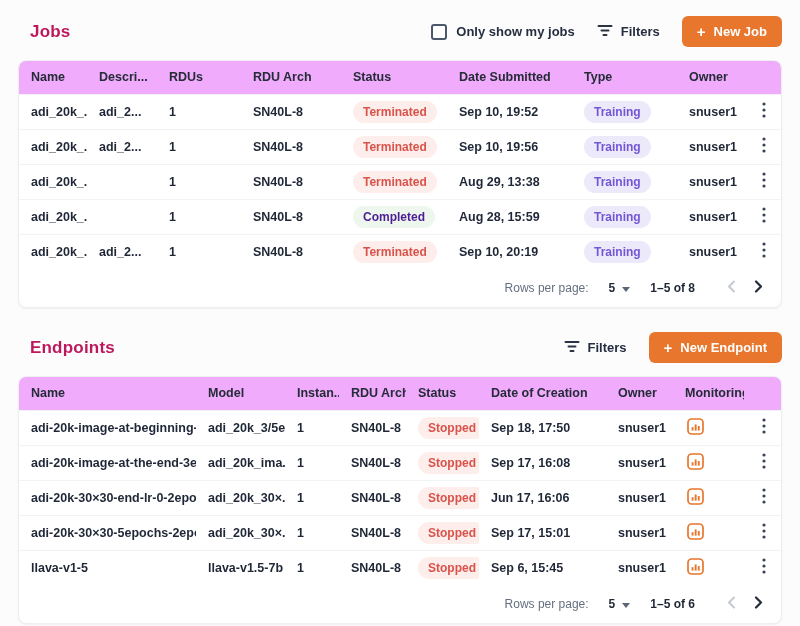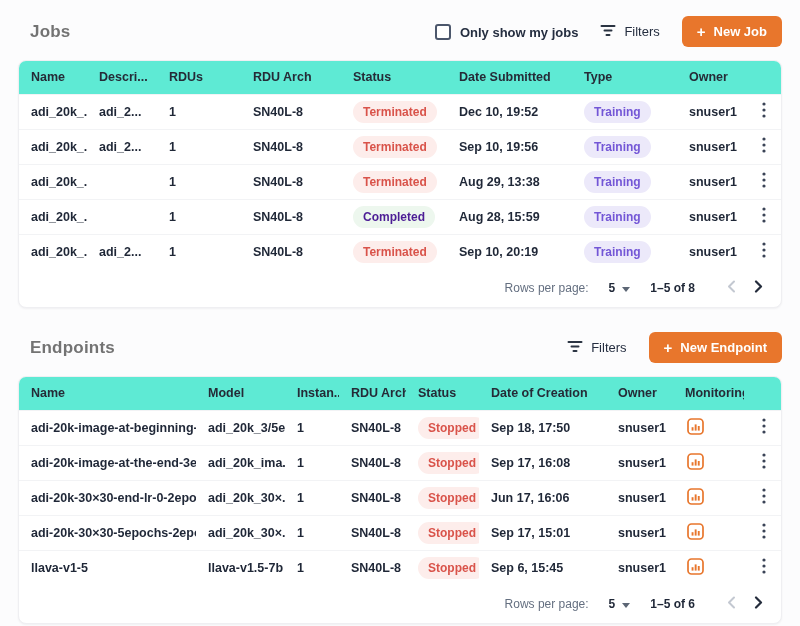--- a/index.html
+++ b/index.html
@@ -12,54 +12,54 @@
     overflow: hidden;
   }
   .page { padding: 0 18px; }
 
   
   .section-head {
     display: flex; align-items: center; justify-content: space-between;
     padding: 16px 0 13px 12px;
   }
   .section-head.second { padding-top: 24px; }
-  .section-title { font-size: 17px; font-weight: bold; color: #737373; letter-spacing: .2px; }
+  .section-title { font-size: 17px; font-weight: bold; color: #be185d; letter-spacing: .2px; }
   .controls { display: flex; align-items: center; gap: 22px; }
 
-  .checkbox-wrap { display: flex; align-items: flex-end; gap: 9px; cursor: pointer; }
+  .checkbox-wrap { display: flex; align-items: center; gap: 9px; cursor: pointer; }
   .checkbox-box {
     width: 16px; height: 16px; border: 2px solid #4c576c; border-radius: 3px;
     background: #fff; display: inline-block;
   }
   .checkbox-label { font-size: 13px; font-weight: bold; color: #252e40; }
 
   .filters-btn {
     display: flex; align-items: center; gap: 8px;
     background: none; border: none; cursor: pointer;
-    font-family: inherit; font-size: 13px; font-weight: normal; color: #252e40;
+    font-family: inherit; font-size: 13px; font-weight: bold; color: #252e40;
   }
   .primary-btn {
     display: flex; align-items: center; gap: 8px;
     background: #E8762C; color: #fff; border: none; border-radius: 6px;
     padding: 8px 15px; font-family: inherit; font-size: 13px; font-weight: bold;
     cursor: pointer;
   }
   .plus-glyph { font-size: 15px; font-weight: bold; line-height: 1; }
 
   
   .card {
     background: #fff;
     border: 1px solid #efeff2;
     border-radius: 8px;
     box-shadow: 0 1px 2px rgba(16,24,40,.05);
     overflow: hidden;
   }
   table { width: 100%; border-collapse: collapse; table-layout: fixed; }
   thead th {
-    background: #5eead4; text-align: left;
+    background: #f0abfc; text-align: left;
     font-size: 12.5px; font-weight: bold; color: #252b37;
     height: 33px; padding: 0 12px;
     white-space: nowrap; overflow: hidden;
   }
   tbody td {
     height: 35px; padding: 0 12px;
     border-top: 1px solid #f2f3f5;
     font-size: 12.5px; font-weight: bold; color: #1f2737;
     white-space: nowrap; overflow: hidden;
   }
@@ -152,21 +152,21 @@
             <th></th>
           </tr>
         </thead>
         <tbody>
           <tr>
             <td>adi_20k_...</td>
             <td>adi_2...</td>
             <td>1</td>
             <td>SN40L-8</td>
             <td><span class="badge badge-red">Terminated</span></td>
-            <td>Dec 10, 19:52</td>
+            <td>Sep 10, 19:52</td>
             <td><span class="badge badge-purple">Training</span></td>
             <td>snuser1</td>
             <td class="menu-cell"><button class="kebab-btn">
                   <span><svg width="4" height="16" viewBox="0 0 4 16" fill="#3a4356">
                       <circle cx="2" cy="2" r="1.6"></circle>
                       <circle cx="2" cy="8" r="1.6"></circle>
                       <circle cx="2" cy="14" r="1.6"></circle>
                     </svg></span>
                 </button></td>
           </tr>

